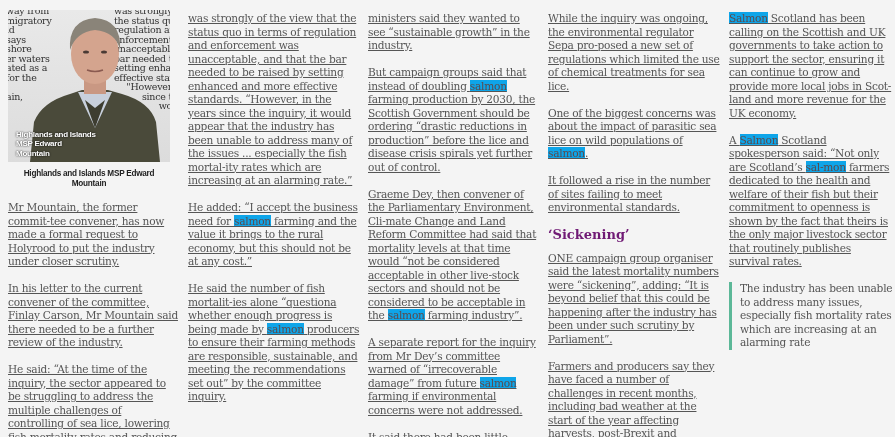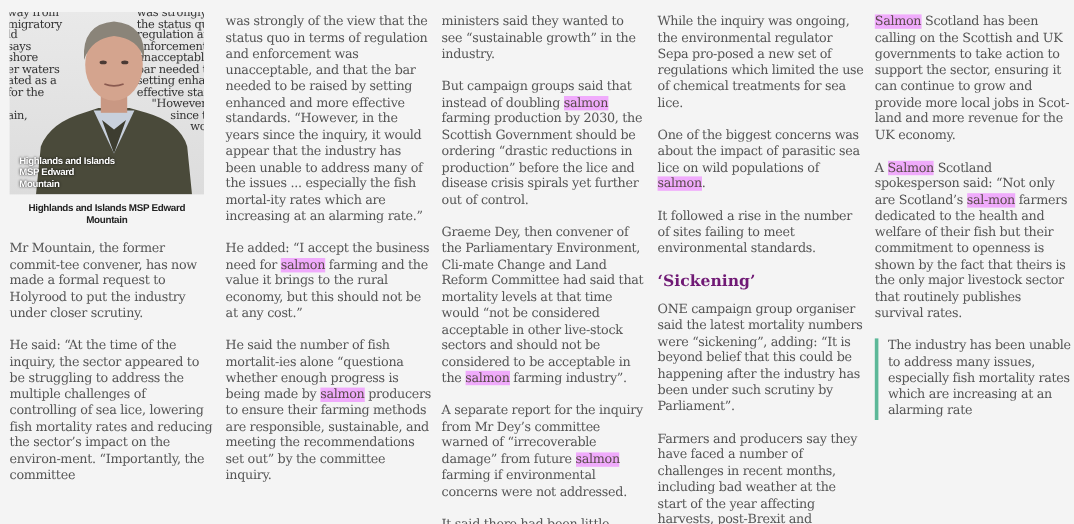--- a/index.html
+++ b/index.html
@@ -8,26 +8,26 @@
     background:#f4f4f4;
     font-family:"DejaVu Serif", "Liberation Serif", serif;
     color:#555;
   }
   .page { position:relative; width:895px; height:437px; }
   .col {
     position:absolute; top:0; width:172px;
     font-size:10.6px; line-height:13.5px;
     letter-spacing:-0.25px;
   }
-  .col p { margin:0 0 13.5px 0; }
+  .col p { margin:0 0 13.5px 0;text-decoration:underline; }
   .col h3 {
     margin:2px 0 10px 0; font-size:13px; font-weight:bold; color:#701a75;
     letter-spacing:0;
   }
-  .hl { background:#f0abfc; color:#5a4a4c; }
+  .hl { background:#0ea5e9; color:#5a4a4c; }
   .photo {
     position:relative; width:162px; height:152px; margin-top:10px;
     background:linear-gradient(180deg,#e9e9e9 0%,#dcdcdc 100%);
     overflow:hidden;
   }
   .bg-text {
     position:absolute; top:-4px; font-size:9.5px; line-height:9.5px; color:#333;
   }
   .bg-left { left:-2px; width:40px; }
   .bg-right { right:-2px; width:58px; text-align:right; }
@@ -89,20 +89,21 @@
         <path d="M40 40 Q38 10 65 8 Q92 10 90 40 Q86 22 65 20 Q46 22 40 40 Z" fill="#8a8479"></path>
 
         <ellipse cx="56" cy="42" rx="3" ry="1.6" fill="#4a3a34"></ellipse>
         <ellipse cx="74" cy="42" rx="3" ry="1.6" fill="#4a3a34"></ellipse>
         <path d="M57 60 Q65 63 73 60" stroke="#8a5a50" stroke-width="1.5" fill="none"></path>
       </svg>
       <div class="overlay-cap">Highlands and Islands MSP Edward Mountain</div>
     </div>
     <div class="caption">Highlands and Islands MSP Edward Mountain</div>
     <p>Mr Mountain, the former commit-tee convener, has now made a formal request to Holyrood to put the industry under closer scrutiny.</p>
+    <p>In his letter to the current convener of the committee, Finlay Carson, Mr Mountain said there needed to be a further review of the industry.</p>
     <p>He said: “At the time of the inquiry, the sector appeared to be struggling to address the multiple challenges of controlling of sea lice, lowering fish mortality rates and reducing the sector’s impact on the environ-ment. “Importantly, the committee</p>
   </div>
 
   <div class="col" style="left:188px; top:12px;">
     <p>was strongly of the view that the status quo in terms of regulation and enforcement was unacceptable, and that the bar needed to be raised by setting enhanced and more effective standards. “However, in the years since the inquiry, it would appear that the industry has been unable to address many of the issues ... especially the fish mortal-ity rates which are increasing at an alarming rate.”</p>
     <p><span>He added: “I accept the business need for </span><span class="hl">salmon</span><span> farming and the value it brings to the rural economy, but this should not be at any cost.”</span></p>
     <p><span>He said the number of fish mortalit-ies alone “questiona whether enough progress is being made by </span><span class="hl">salmon</span><span> producers to ensure their farming methods are responsible, sustainable, and meeting the recommendations set out” by the committee inquiry.</span></p>
 
   </div>
 

